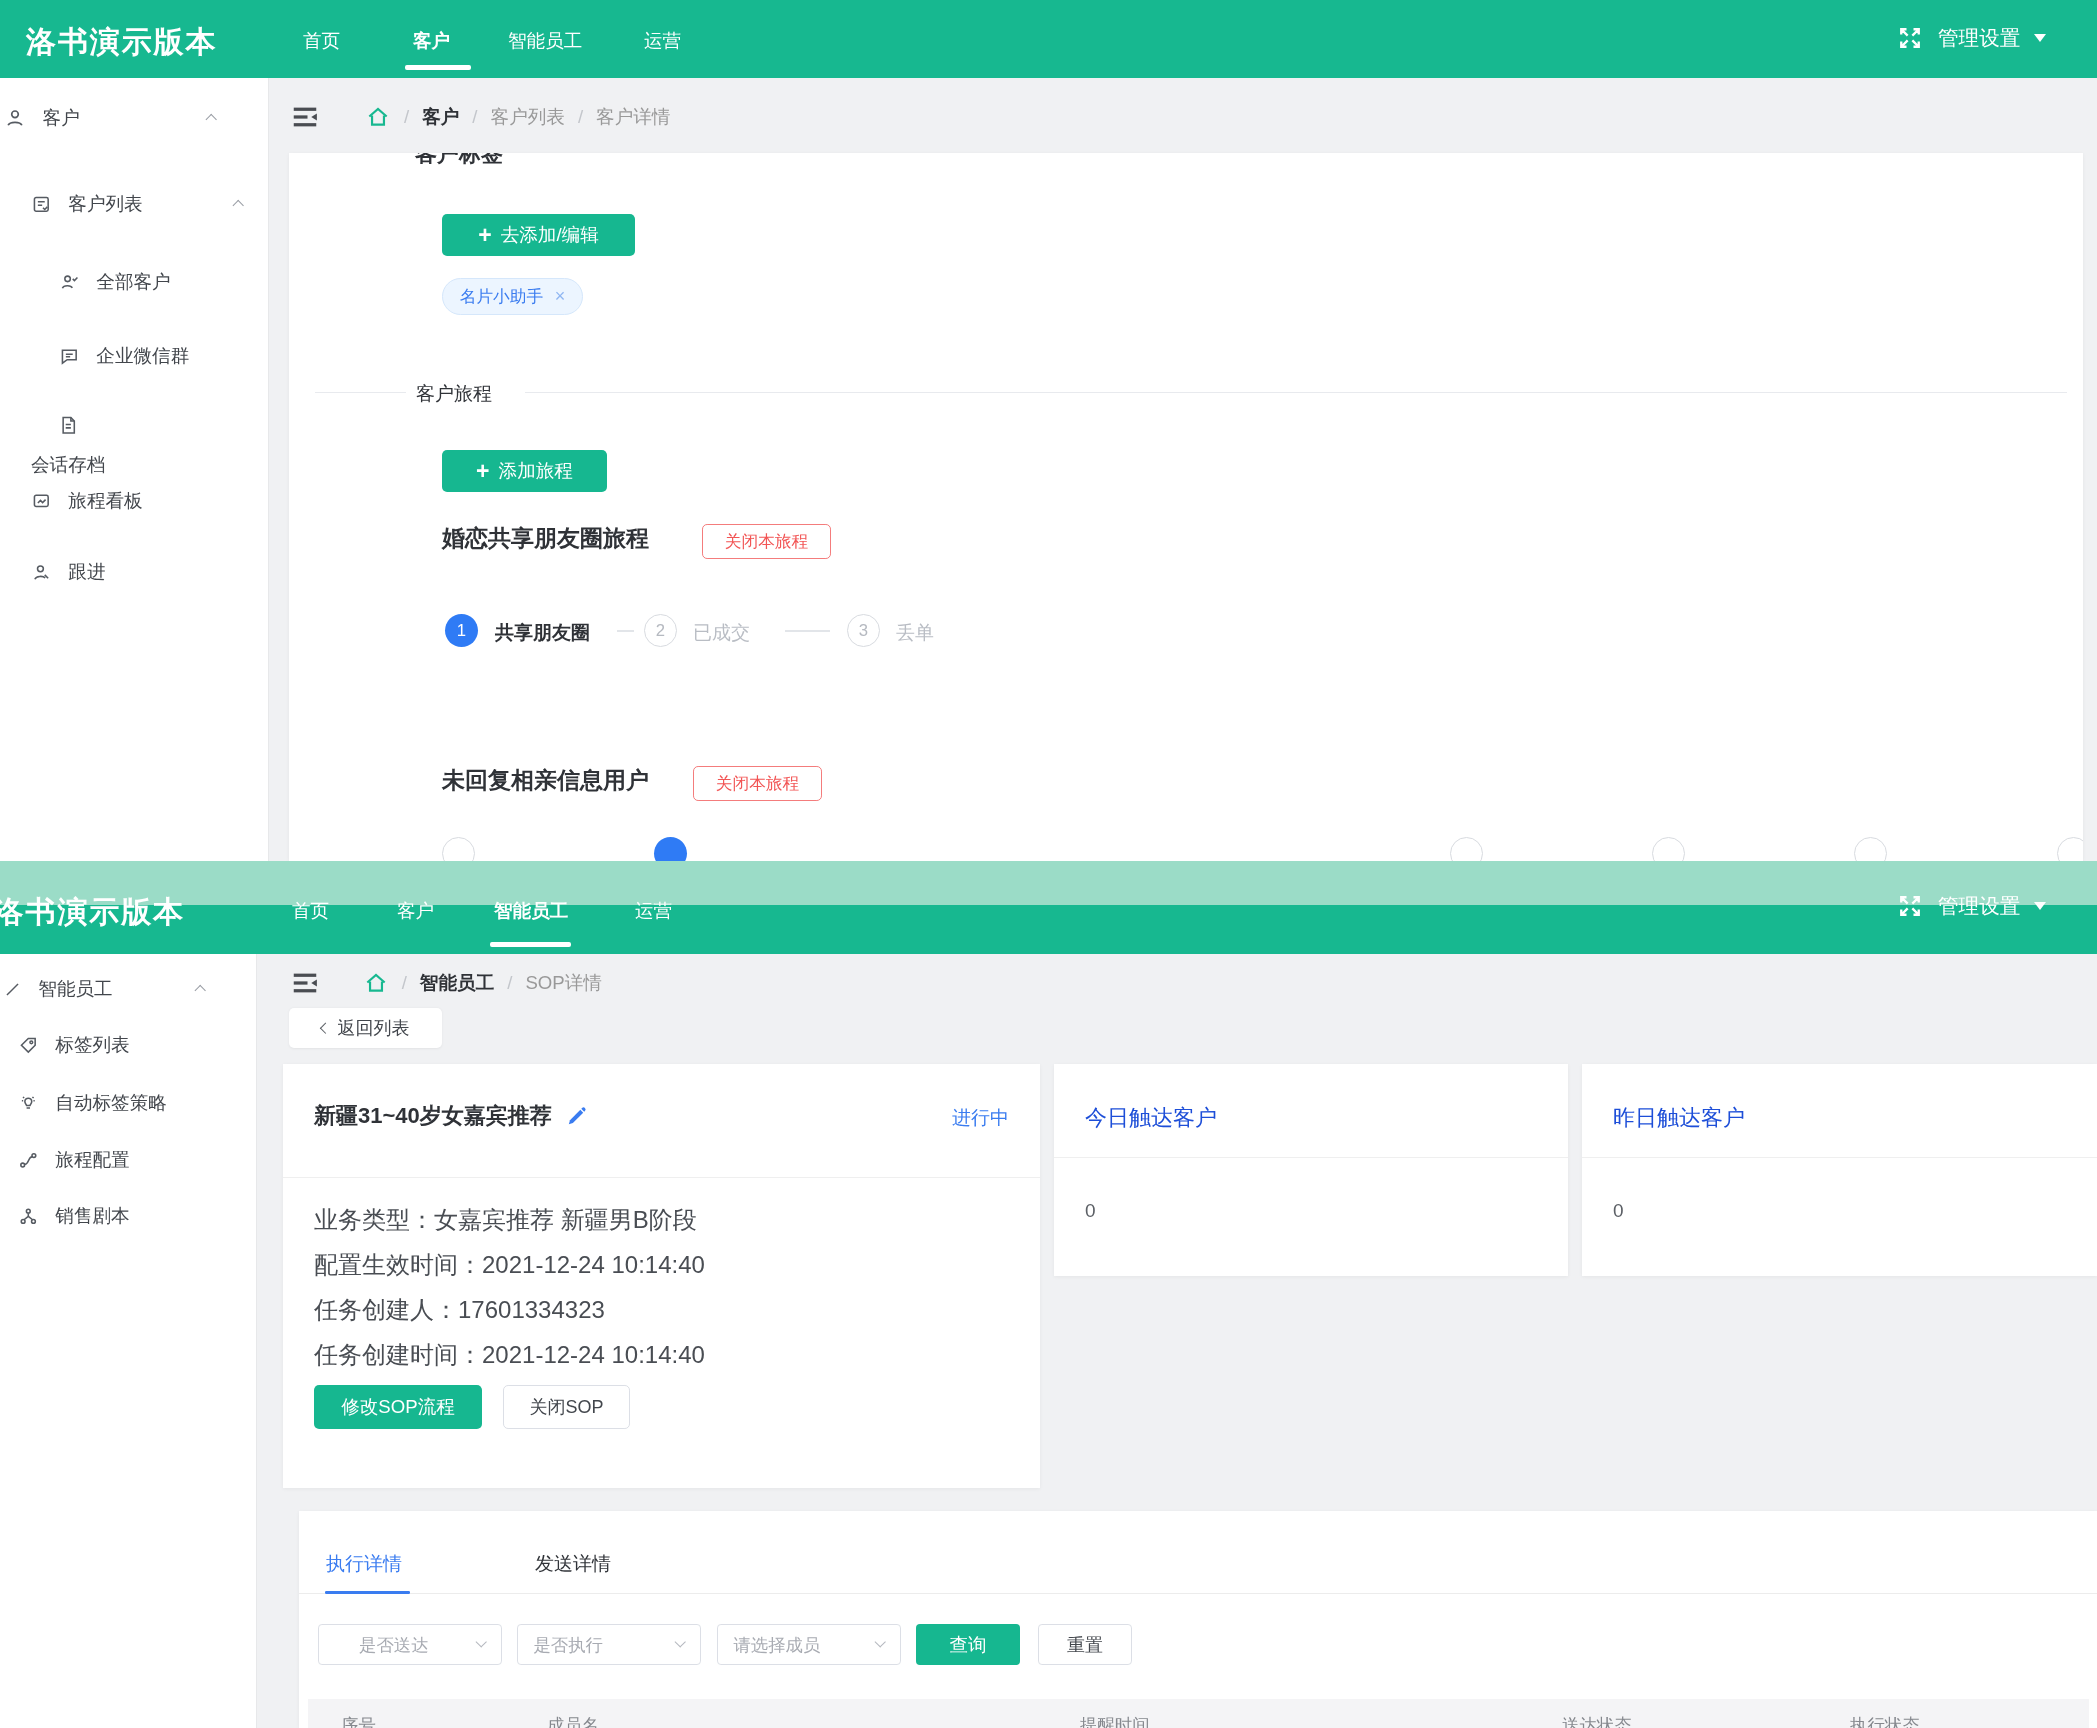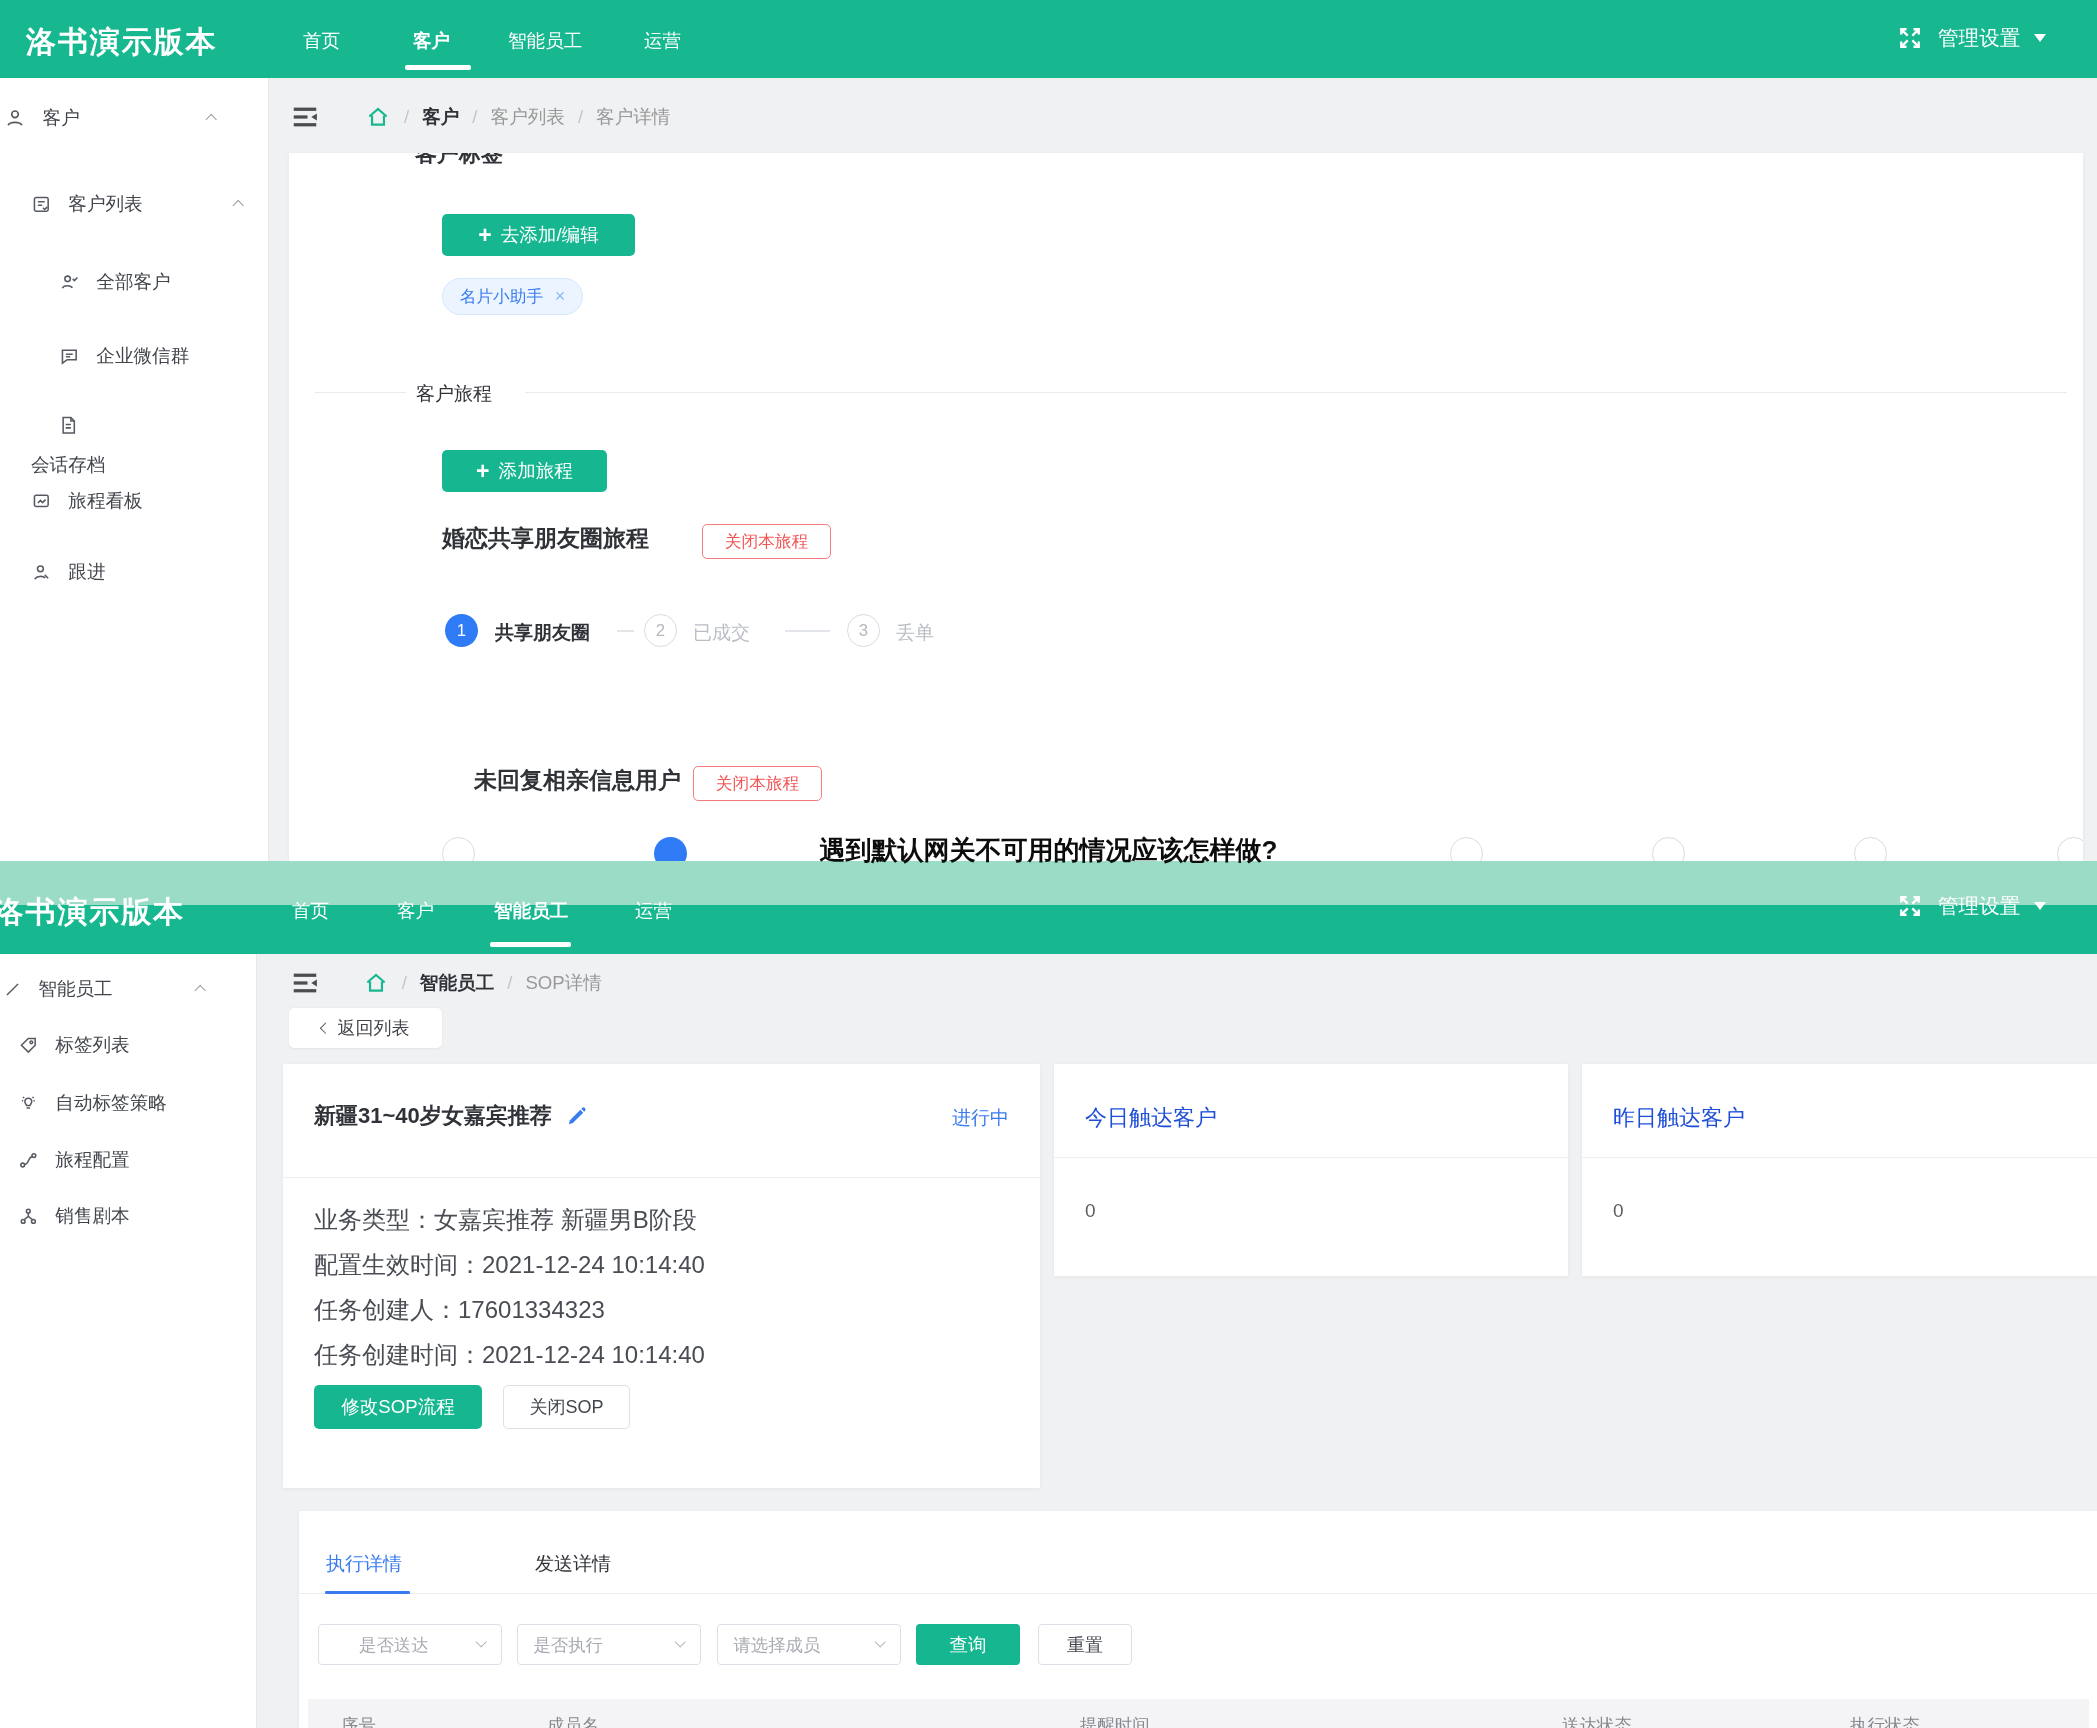--- a/index.html
+++ b/index.html
@@ -198,32 +198,31 @@
 
     <div class="abs step-c active" style="left:156px;top:461px;">1</div>
     <div class="abs step-lbl-a" style="left:206px;top:467px;">共享朋友圈</div>
     <div class="abs step-line" style="left:328px;top:477px;width:16.7px;"></div>
     <div class="abs step-c idle" style="left:355px;top:461px;">2</div>
     <div class="abs step-lbl" style="left:404px;top:467px;">已成交</div>
     <div class="abs step-line" style="left:496px;top:477px;width:45px;"></div>
     <div class="abs step-c idle" style="left:558px;top:461px;">3</div>
     <div class="abs step-lbl" style="left:607px;top:467px;">丢单</div>
 
-    <div class="abs j-title" style="left:153px;top:612px;margin-left:32px;">未回复相亲信息用户</div>
+    <div class="abs j-title" style="left:153px;top:612px;">未回复相亲信息用户</div>
     <div class="abs btn-ghost-red" style="left:404px;top:613px;width:129px;height:35px;">关闭本旅程</div>
 
     <div class="abs step-c idle" style="left:153px;top:684px;"></div>
     <div class="abs step-c active" style="left:365px;top:684px;"></div>
     <div class="abs step-c idle" style="left:1161px;top:684px;"></div>
     <div class="abs step-c idle" style="left:1363px;top:684px;"></div>
     <div class="abs step-c idle" style="left:1565px;top:684px;"></div>
     <div class="abs step-c idle" style="left:1768px;top:684px;"></div>
   </div>
 
-  <div class="abs caption" style="top:833px;">遇到默认网关不可用的情况应该怎样做?</div>
 
   <div class="abs hdr2" style="top:861px;height:93px;">
     <div class="abs logo" style="left:-6.4px;top:31px;">洛书演示版本</div>
     <div class="abs nav" style="left:292px;top:37px;">首页</div>
     <div class="abs nav" style="left:397px;top:37px;">客户</div>
     <div class="abs nav" style="left:494px;top:37px;font-weight:bold;">智能员工</div>
     <div class="abs nav-underline" style="left:490px;top:81px;width:81px;"></div>
     <div class="abs nav" style="left:635px;top:37px;">运营</div>
     <div class="abs hdr-right" style="left:1896px;top:31px;">
       <span>

